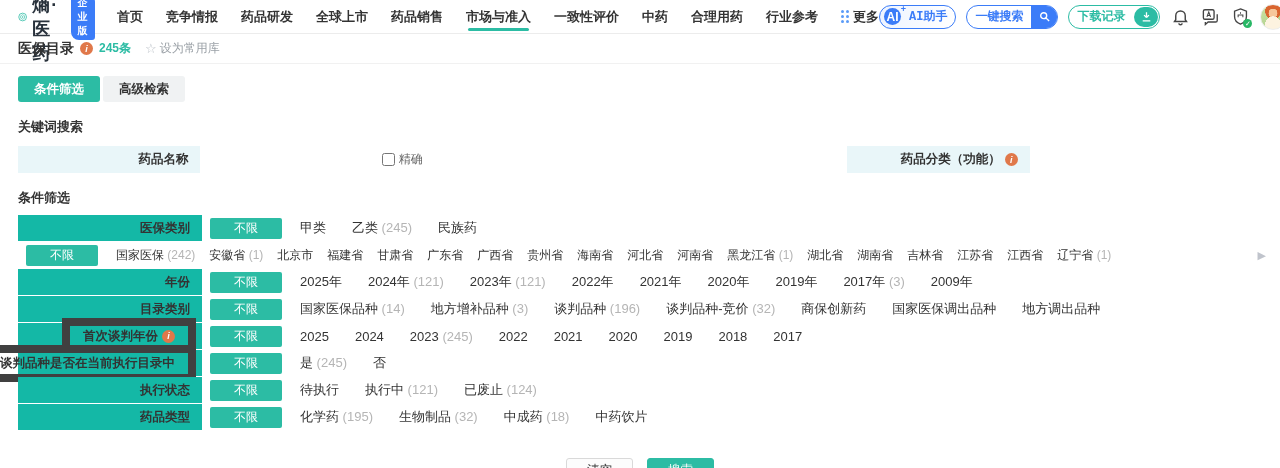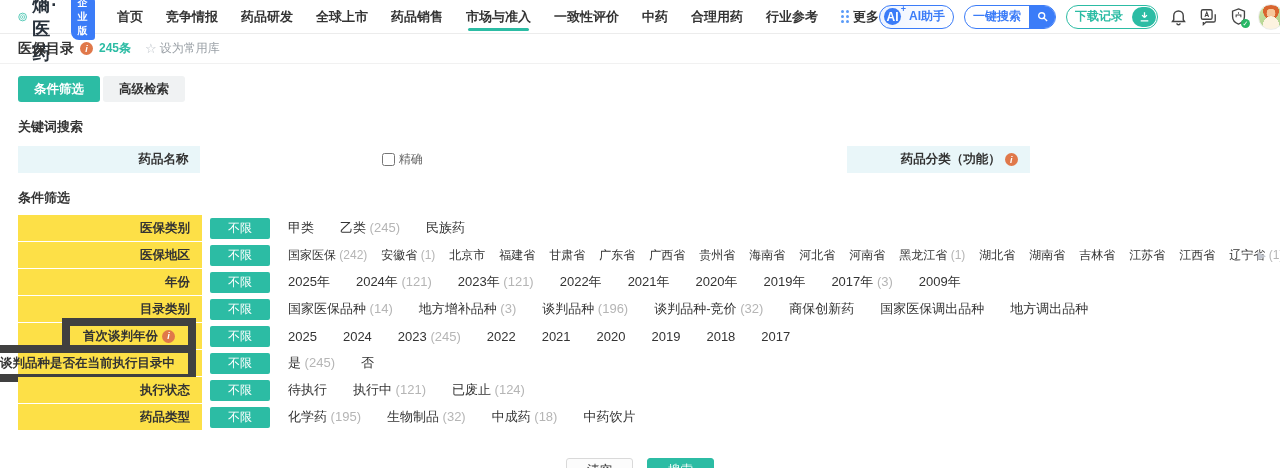--- a/index.html
+++ b/index.html
@@ -18,21 +18,21 @@
   .nav-item { font-size:13px; font-weight:600; cursor:pointer; position:relative;
     height:100%; display:flex; align-items:center; white-space:nowrap; }
   .nav-item.active::after { content:""; position:absolute; left:2px; right:2px; bottom:2px;
     height:3px; border-radius:2px; background:#2cbca4; }
   .nav-more { display:flex; align-items:center; gap:4px; }
   .dots-icon { display:inline-grid; grid-template-columns:3px 3px; grid-gap:2px; }
   .dots-icon i { width:3px; height:3px; border-radius:50%; background:#5b9bf8; }
   .hright { margin-left:auto; display:flex; align-items:center; gap:10px; }
   .pill { display:flex; align-items:center; height:24px; border-radius:13px; border:1px solid #3b7cf8;
     overflow:hidden; cursor:pointer; background:#fff; }
-  .pill .ptxt { font-size:12px; padding:0 8px; color:#3b7cf8; font-weight:600; white-space:nowrap; }
+  .pill .ptxt { font-size:12px; padding:0 8px; color:#3b7cf8; font-weight:600; white-space:nowrap;font-family:Liberation Mono, monospace; }
   .pill .pbox { width:26px; height:24px; display:flex; align-items:center; justify-content:center; }
   .pill.blue .pbox { background:#3b7cf8; }
   .pill.teal { border-color:#2cbca4; }
   .pill.teal .ptxt { color:#2cbca4; }
   .pill.teal .pbox { background:#2cbca4; border-radius:10px; margin:1px; width:24px; height:20px; }
   .ai-pill { background:linear-gradient(90deg,#eef4ff,#fff); }
   .ai-circle { width:17px; height:17px; border-radius:50%; background:#3b7cf8; color:#fff;
     font-size:12px; font-weight:bold; display:flex; align-items:center; justify-content:center;
     margin-left:4px; position:relative; }
   .ai-circle::after { content:"+"; position:absolute; top:-4px; right:-5px; color:#3b7cf8; font-size:9px; }
@@ -73,26 +73,26 @@
     gap:4px; padding:0 12px; font-size:12.5px; font-weight:600; width:44%; white-space:nowrap; }
   .kw-input { flex:1; border:none; outline:none; background:#fff; font-size:12px; padding:0 8px;
     min-width:0; }
   .kw-check { position:absolute; right:10px; top:0; height:100%; display:flex; align-items:center;
     gap:4px; font-size:12px; color:#666; }
   .kw-check input { width:13px; height:13px; accent-color:#2cbca4; }
 
   
   .ftable { margin:8px 0 0 18px; }
   .frow { display:flex; align-items:center; height:26px; margin-bottom:1px; position:relative; }
-  .flabel { width:184px; align-self:stretch; background:#fde047; display:flex; align-items:center;
+  .flabel { width:184px; align-self:stretch; background:#14b8a6; display:flex; align-items:center;
     justify-content:flex-end; padding-right:12px; font-size:12.5px; font-weight:600; flex:0 0 auto; }
   .flabel-inner { display:flex; align-items:center; gap:4px; white-space:nowrap; }
   .flabel-inner.redbox { border:8px solid #404040; padding:2px 13px; margin-right:-6px; }
   .fopts { display:flex; align-items:center; padding-left:8px; flex:1; overflow:hidden; white-space:nowrap; }
-  .badge { background:#2cbca4; color:#fff; font-size:12px; padding:2px 18px; border-radius:2px;
+  .badge { background:#2cbca4; color:#fff; font-size:12px; padding:2px 24px; border-radius:2px;
     margin-right:18px; cursor:pointer; flex:0 0 auto; }
   .opt { font-size:13px; margin-right:26px; cursor:pointer; flex:0 0 auto; }
   .frow.tight .opt { font-size:12px; margin-right:14px; }
   .opt .cnt { color:#b5b5b5; }
   .row-arrow { position:absolute; right:14px; color:#c0c4cc; font-size:11px; cursor:pointer; }
 
   
   .footer { display:flex; justify-content:center; gap:14px; margin-top:28px; }
   .btn { height:25px; padding:0 20px; border-radius:3px; font-size:12.5px; display:flex;
     align-items:center; cursor:pointer; }
@@ -249,25 +249,20 @@
         </span>
       </div>
       <div class="fopts">
         <span class="badge">不限</span>
         <span class="opt"><span>甲类</span></span>
         <span class="opt"><span>乙类</span><span class="cnt"> (245)</span></span>
         <span class="opt"><span>民族药</span></span>
       </div>
     </div>
     <div class="frow tight">
-      <div class="flabel">
-        <span class="flabel-inner">
-          <span>医保地区</span>
-        </span>
-      </div>
       <div class="fopts">
         <span class="badge">不限</span>
         <span class="opt"><span>国家医保</span><span class="cnt"> (242)</span></span>
         <span class="opt"><span>安徽省</span><span class="cnt"> (1)</span></span>
         <span class="opt"><span>北京市</span></span>
         <span class="opt"><span>福建省</span></span>
         <span class="opt"><span>甘肃省</span></span>
         <span class="opt"><span>广东省</span></span>
         <span class="opt"><span>广西省</span></span>
         <span class="opt"><span>贵州省</span></span>

